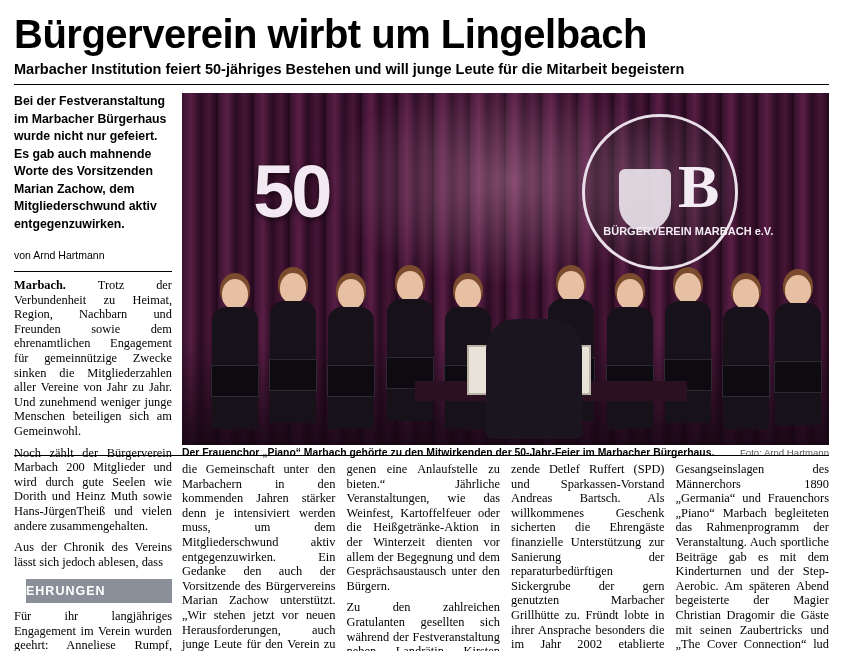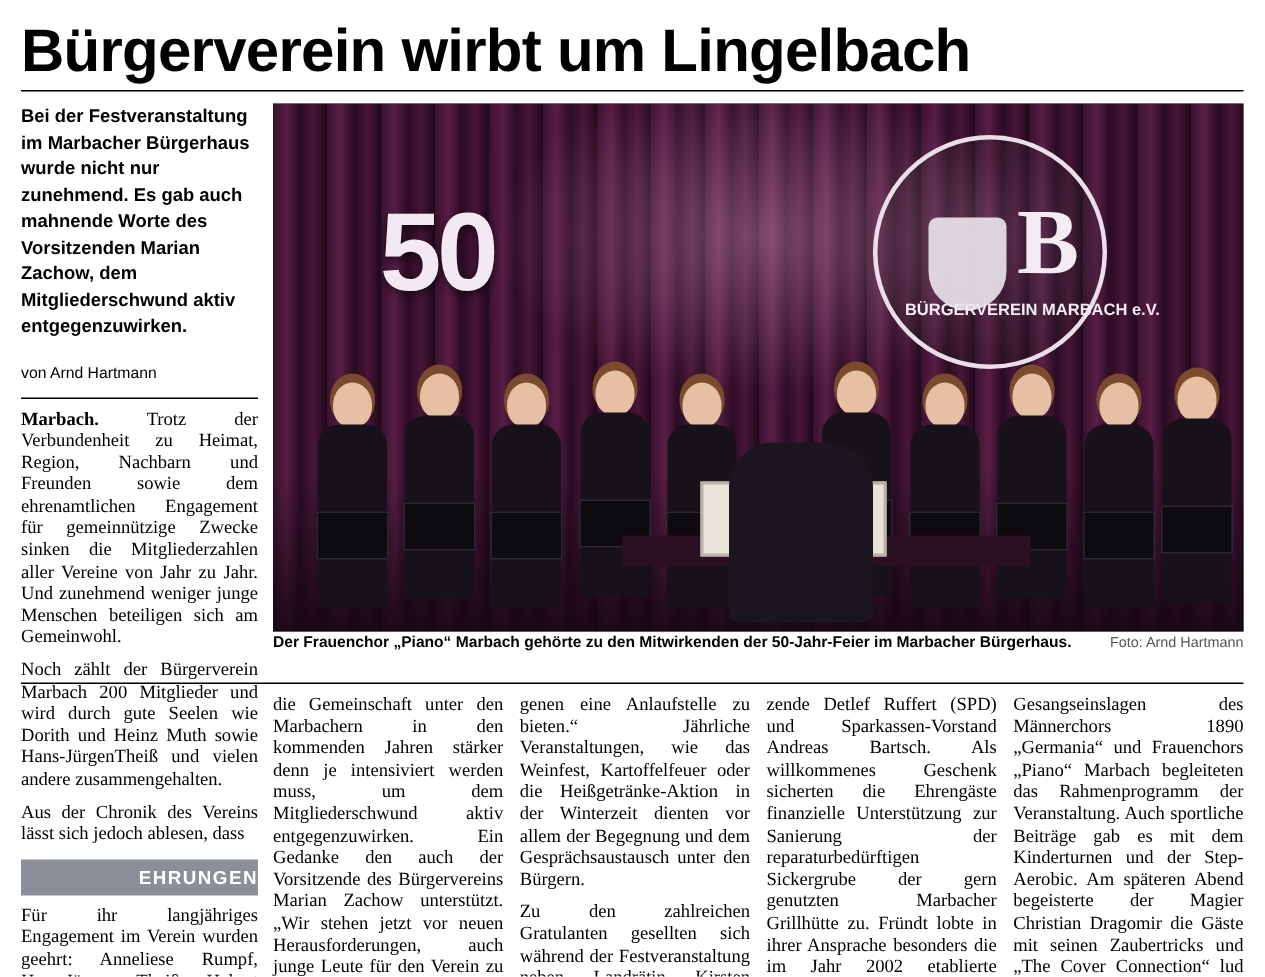--- a/index.html
+++ b/index.html
@@ -270,22 +270,23 @@
     width: 158px;
     margin-top: 10px;
   }
   .infobox-head {
     background: #8a8f99;
     color: #ffffff;
     font-family: "Liberation Sans", sans-serif;
     font-weight: bold;
     font-size: 12.5px;
     letter-spacing: 1px;
-    text-align: right;
+    text-align: left;
     padding: 5px 0 5px 0;
+    margin-left: 12px;
   }
   .infobox-body {
     font-size: 12.4px;
     line-height: 14.6px;
     text-align: justify;
     hyphens: auto;
     -webkit-hyphens: auto;
     padding-top: 6px;
     border-bottom: 1px solid #000;
     padding-bottom: 4px;
@@ -320,26 +321,27 @@
     border-top: 1px solid #000;
     margin: 8px 0 6px 0;
   }
 </style>
 </head>
 <body>
 
 <div class="page">
 
   <h1 class="headline">Bürgerverein wirbt um Lingelbach</h1>
+  <div class="subhead">Marbacher Institution feiert 50-jähriges Bestehen und will junge Leute für die Mitarbeit begeistern</div>
   <div class="rule"></div>
 
   <div class="topzone">
 
     <div class="leadcol">
-      <p class="lead">Bei der Festveranstaltung im Marbacher Bürgerhaus wurde nicht nur zunehmend. Es gab auch mahnende Worte des Vorsitzenden Marian Zachow, dem Mitgliederschwund aktiv entgegenzuwirken.</p>
+      <p class="lead">Bei der Festveranstaltung im Marbacher Bürgerhaus wurde nicht nur gefeiert. Es gab auch mahnende Worte des Vorsitzenden Marian Zachow, dem Mitgliederschwund aktiv entgegenzuwirken.</p>
       <div class="byline">von Arnd Hartmann</div>
       <div class="lead-sep"></div>
       <p class="bodytext"><span class="bold-lead">Marbach.</span><span> Trotz der Verbundenheit zu Heimat, Region, Nachbarn und Freunden sowie dem ehrenamtlichen Engagement für gemeinnützige Zwecke sinken die Mitgliederzahlen aller Vereine von Jahr zu Jahr. Und zunehmend weniger junge Menschen beteiligen sich am Gemeinwohl.</span></p>
       <p class="bodytext">Noch zählt der Bürgerverein Marbach 200 Mitglieder und wird durch gute Seelen wie Dorith und Heinz Muth sowie Hans-JürgenTheiß und vielen andere zusammengehalten.</p>
       <p class="bodytext">Aus der Chronik des Vereins lässt sich jedoch ablesen, dass</p>
 
       <div class="infobox">
         <div class="infobox-head">EHRUNGEN</div>
         <div class="infobox-body">Für ihr langjähriges Engagement im Verein wurden geehrt: Anneliese Rumpf, Hans-Jürgen Theiß, Hubert Kampmann, Renate Lingelbach sowie Dorith und Heinz Muth.</div>
       </div>

